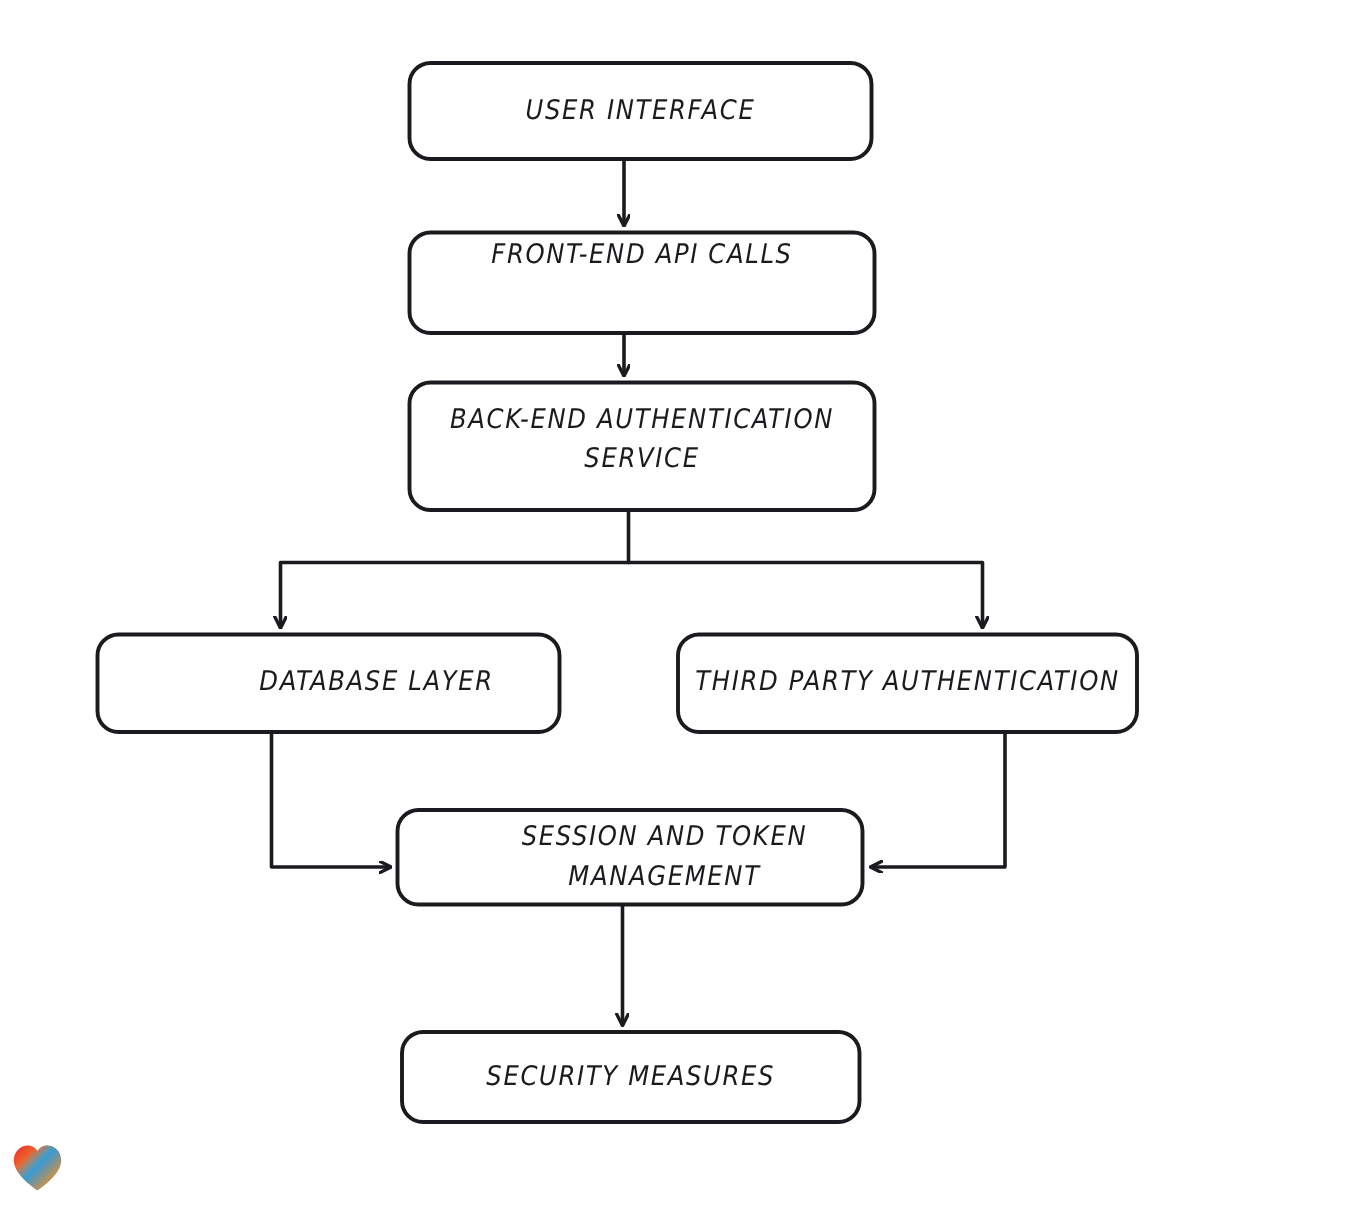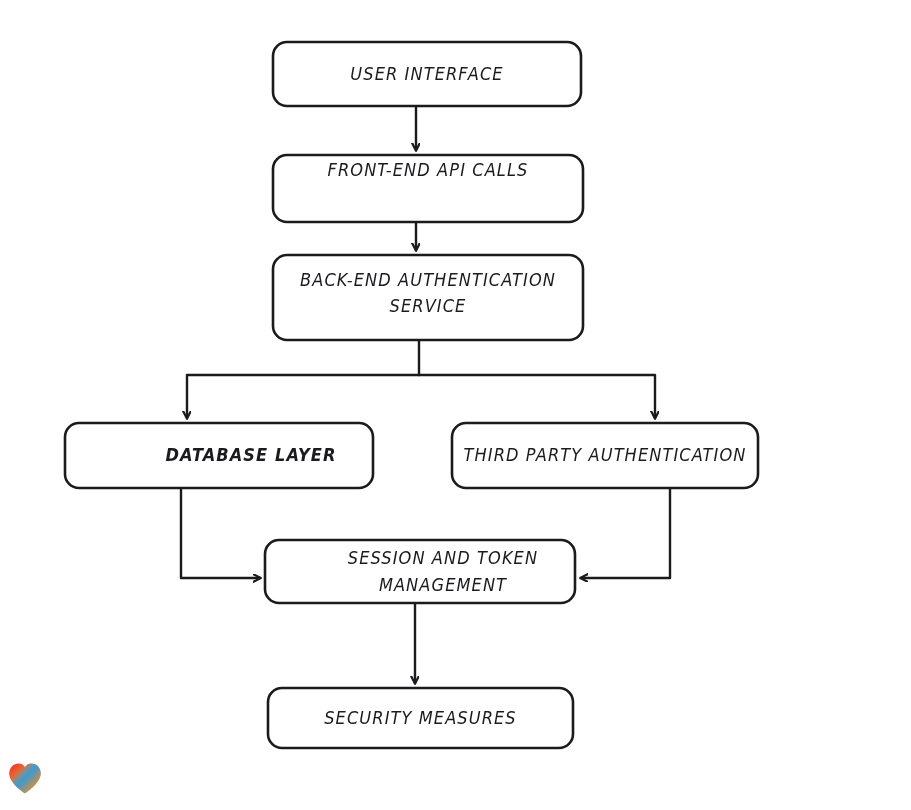--- a/index.html
+++ b/index.html
@@ -100,20 +100,20 @@
   </g>
 </svg>
 
 <div class="node-label" style="left:273px; top:42px; width:308px; height:64px;">User Interface</div>
 
 <div class="node-label" style="left:273px; top:137px; width:310px; height:67px;">Front-End API Calls</div>
 
 <div class="node-label" style="left:273px; top:255px; width:310px; height:76px;">Back-End Authentication
 Service</div>
 
-<div class="node-label" style="left:65px; top:423px; width:372px; height:65px;font-weight:bold;">Database Layer</div>
+<div class="node-label" style="left:65px; top:423px; width:372px; height:65px;">Database Layer</div>
 
 <div class="node-label" style="left:452px; top:423px; width:306px; height:65px;font-style:italic;">Third Party Authentication</div>
 
 <div class="node-label" style="left:265px; top:540px; width:356px; height:63px;">Session and Token
 Management</div>
 
 <div class="node-label" style="left:268px; top:688px; width:305px; height:60px;font-style:italic;">Security Measures</div>
 
 </body></html>

